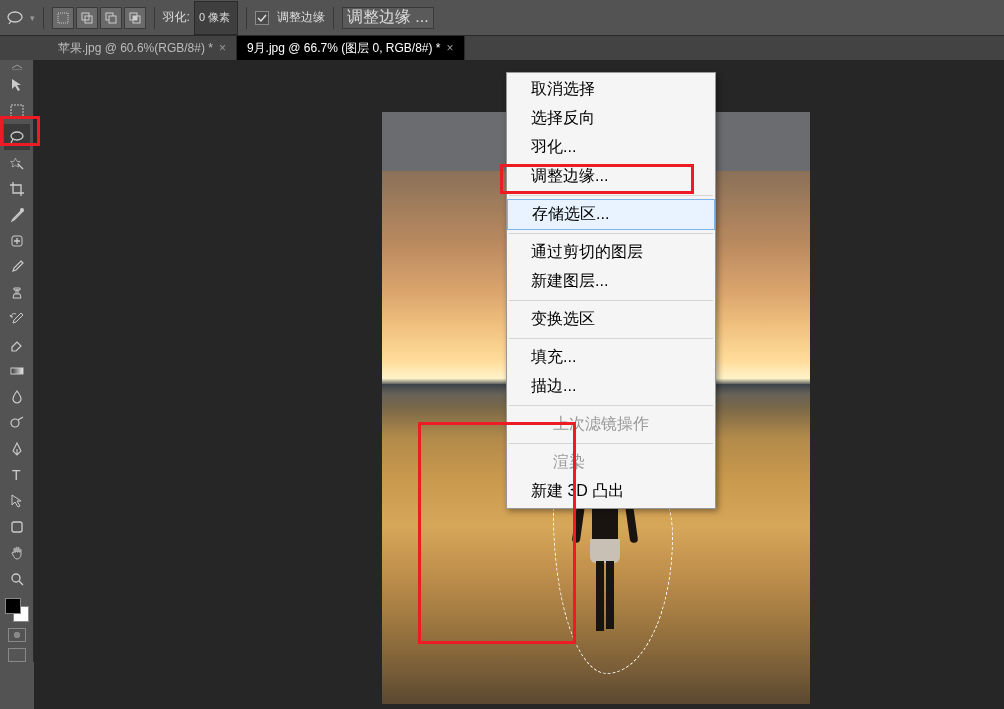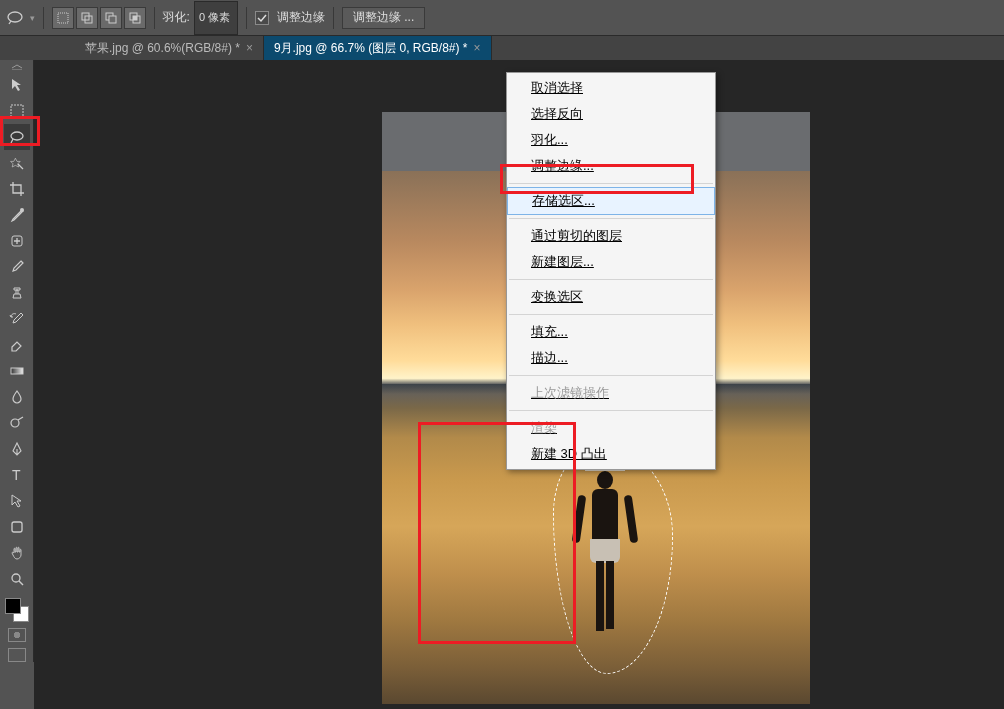--- a/index.html
+++ b/index.html
@@ -6,26 +6,26 @@
 body { background: #535353; width: 1004px; height: 709px; overflow: hidden; position: relative; }
 
 
 .options-bar { height: 36px; background: #535353; border-bottom: 1px solid #2a2a2a; display: flex; align-items: center; padding: 0 4px; gap: 4px; font-size: 12px; color: #ddd; }
 .ob-sep { width: 1px; height: 22px; background: #383838; margin: 0 4px; }
 .ob-icon { width: 22px; height: 22px; display: flex; align-items: center; justify-content: center; border-radius: 2px; }
 .ob-group { display: flex; gap: 2px; }
 .ob-btn-rect { width: 22px; height: 22px; background: #6a6a6a; border: 1px solid #3a3a3a; display: flex; align-items: center; justify-content: center; }
 .ob-input { width: 44px; height: 34px; background: #3f3f3f; border: 1px solid #2a2a2a; color: #ddd; font-size: 11px; padding: 0 4px; }
 .ob-check { width: 14px; height: 14px; border: 1px solid #8a8a8a; display: inline-flex; align-items: center; justify-content: center; margin-right: 4px; background: #4a4a4a; }
-.ob-button { padding: 2px 10px; background: #5a5a5a; border: 1px solid #3a3a3a; color: #ddd; font-size: 12px; height: 22px; display: flex; align-items: center; }
-
-
-.tabs-bar { height: 24px; background: #434343; display: flex; padding-left: 75px; font-size: 12px; }
+.ob-button { padding: 2px 4px; background: #5a5a5a; border: 1px solid #3a3a3a; color: #ddd; font-size: 16px; height: 22px; display: flex; align-items: center; }
+
+
+.tabs-bar { height: 24px; background: #434343; display: flex; padding-left: 48px; font-size: 12px; }
 .tab { height: 24px; display: flex; align-items: center; padding: 0 10px; color: #bbb; gap: 6px; border-right: 1px solid #2a2a2a; }
-.tab.active { background: #0c4a6e; color: #fff; }
+.tab.active { background: #000000; color: #fff; }
 .tab-close { font-size: 12px; color: #999; cursor: pointer; }
 
 
 .tools-panel { position: absolute; left: 0; top: 60px; width: 34px; background: #535353; border-right: 1px solid #2a2a2a; display: flex; flex-direction: column; align-items: center; padding-top: 4px; }
 .tool { width: 26px; height: 26px; display: flex; align-items: center; justify-content: center; color: #ccc; font-size: 16px; margin-bottom: 0px; position: relative; }
 .tool.selected { background: #3a3a3a; }
 .color-swatches { margin-top: 6px; position: relative; width: 24px; height: 24px; }
 .swatch-fg { position: absolute; width: 16px; height: 16px; background: #000; border: 1px solid #888; top: 0; left: 0; z-index: 2; }
 .swatch-bg { position: absolute; width: 16px; height: 16px; background: #fff; border: 1px solid #888; bottom: 0; right: 0; }
 .mini-icon { width: 18px; height: 14px; border: 1px solid #888; margin-top: 6px; }
@@ -58,23 +58,23 @@
 .fig-arm-l { position:absolute; top:40px; left:-4px; width:8px; height:48px; background:#1a1410; transform:rotate(8deg); border-radius:4px; }
 .fig-arm-r { position:absolute; top:40px; right:-4px; width:8px; height:48px; background:#1a1410; transform:rotate(-8deg); border-radius:4px; }
 
 
 .selection-path { position: absolute; left: 40%; top: 56%; width: 120px; height: 230px; border: 1px dashed #fff; border-radius: 40% 60% 55% 45% / 30% 40% 60% 70%; pointer-events:none; }
 
 
 .red-box { position: absolute; border: 3px solid #ed1c24; pointer-events: none; }
 
 
-.context-menu { position: absolute; background: #f5f5f5; border: 1px solid #979797; box-shadow: 2px 2px 6px rgba(0,0,0,.4); font-size: 13px; color: #000; padding: 2px 0; text-decoration: underline; }
+.context-menu { position: absolute; background: #f5f5f5; border: 1px solid #979797; box-shadow: 2px 2px 6px rgba(0,0,0,.4); font-size: 16px; color: #000; padding: 2px 0; }
 .cm-item { padding: 4px 40px 4px 24px; white-space: nowrap; }
-.cm-item.disabled { color: #999; }
+.cm-item.disabled { color: #999; margin-left: 22px; }
 .cm-sep { height: 1px; background: #d4d4d4; margin: 4px 2px; }
 .cm-item.highlighted { background: #e8f3ff; border: 1px solid #7eb4e8; margin: -1px 0; }
 
 svg { display: block; }
 </style>
 </head>
 <body>
 
 <div class="options-bar">
   <div class="ob-icon">

